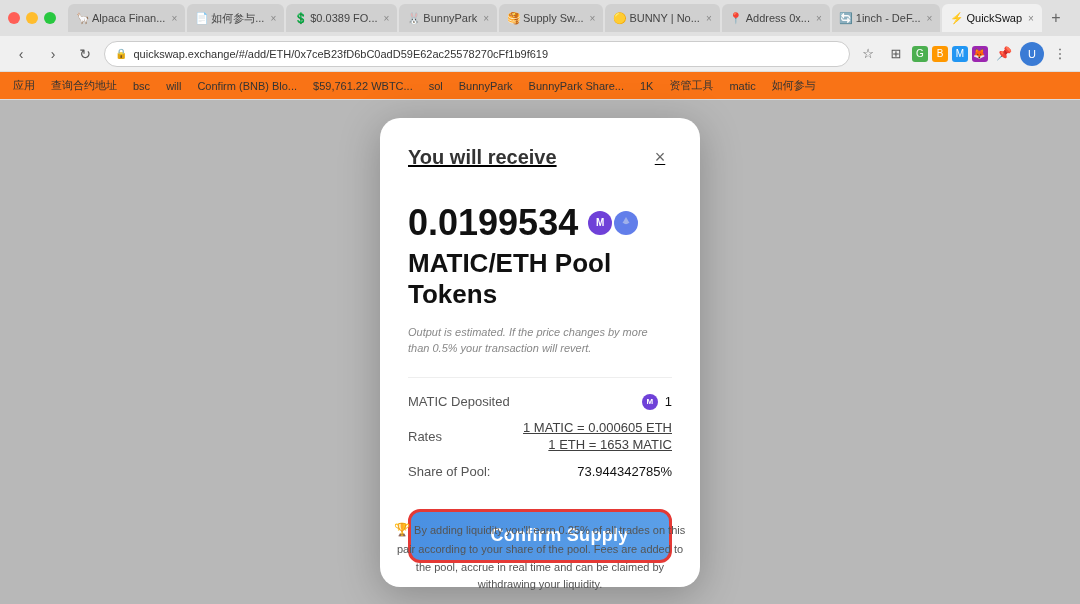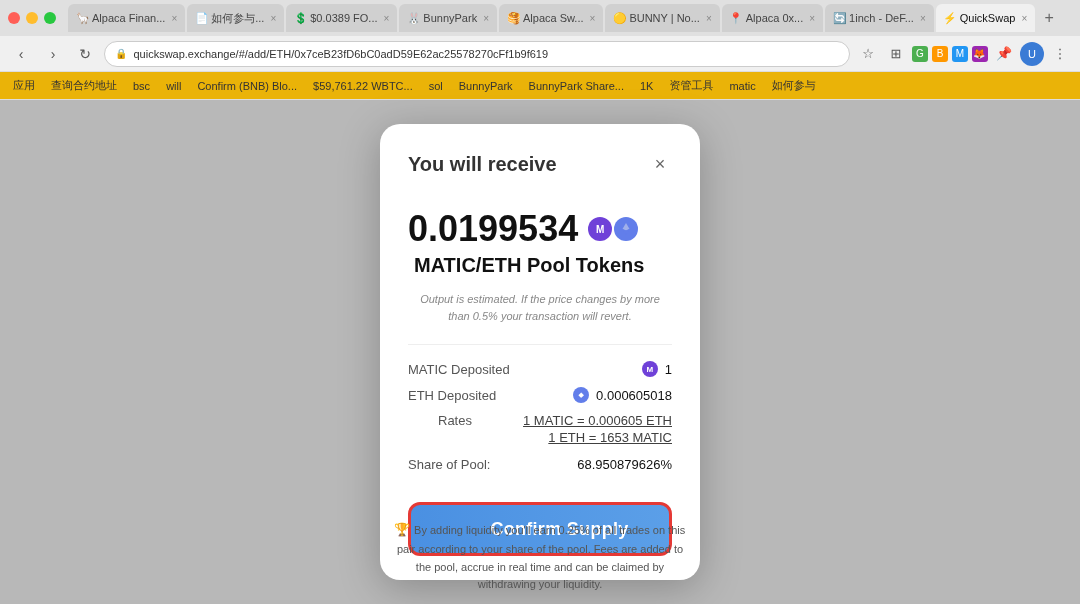--- a/index.html
+++ b/index.html
@@ -131,21 +131,21 @@
       gap: 6px;
     }
 
     .lock-icon { color: #5a9a3a; font-size: 10px; }
 
     .bookmarks-bar {
       display: flex;
       align-items: center;
       height: 28px;
       padding: 0 8px;
-      background: #eab308;
+      background: #f97316;
       border-bottom: 1px solid #ddd;
       gap: 6px;
       font-size: 11px;
       color: #333;
       overflow: hidden;
     }
 
     .bookmark-item {
       display: flex;
       align-items: center;
@@ -177,20 +177,21 @@
       width: 320px;
       box-shadow: 0 8px 40px rgba(0,0,0,0.25);
       position: relative;
     }
 
     .modal-header {
       display: flex;
       justify-content: space-between;
       align-items: center;
       margin-bottom: 32px;
+      text-decoration: underline;
     }
 
     .modal-title {
       font-size: 20px;
       font-weight: 600;
       color: #333;
     }
 
     .modal-close {
       width: 24px;
@@ -243,34 +244,32 @@
       background: #627eea;
       border-radius: 50%;
       display: flex;
       align-items: center;
       justify-content: center;
       font-size: 10px;
       color: white;
     }
 
     .pool-tokens-label {
-      font-size: 20px;
+      font-size: 26px;
       font-weight: 600;
       color: #111;
       margin-bottom: 14px;
-      margin-left: 6px;
     }
 
     .warning-text {
       font-size: 11px;
       color: #888;
       margin-bottom: 20px;
       line-height: 1.5;
       font-style: italic;
-      text-align: center;
     }
 
     .divider {
       height: 1px;
       background: #eee;
       margin-bottom: 16px;
     }
 
     .detail-row {
       display: flex;
@@ -288,24 +287,23 @@
       color: #111;
       font-weight: 500;
       display: flex;
       align-items: center;
       gap: 4px;
     }
 
     .rates-row {
       display: flex;
       justify-content: space-between;
-      align-items: flex-start;
+      align-items: center;
       margin-bottom: 10px;
       font-size: 13px;
-      margin-left: 30px;
     }
 
     .rates-values {
       text-align: right;
       color: #404040;
       font-weight: 500;
       text-decoration: underline;
     }
 
     .rates-values div { margin-bottom: 2px; }
@@ -418,31 +416,31 @@
       <span>$0.0389 FO...</span>
       <span class="tab-close">×</span>
     </div>
     <div class="tab">
       <span class="tab-favicon">🐰</span>
       <span>BunnyPark</span>
       <span class="tab-close">×</span>
     </div>
     <div class="tab">
       <span class="tab-favicon">🥞</span>
-      <span>Alpaca Sw...</span>
+      <span>Supply Sw...</span>
       <span class="tab-close">×</span>
     </div>
     <div class="tab">
       <span class="tab-favicon">🟡</span>
       <span>BUNNY | No...</span>
       <span class="tab-close">×</span>
     </div>
     <div class="tab">
       <span class="tab-favicon">📍</span>
-      <span>Alpaca 0x...</span>
+      <span>Address 0x...</span>
       <span class="tab-close">×</span>
     </div>
     <div class="tab">
       <span class="tab-favicon">🔄</span>
       <span>1inch - DeF...</span>
       <span class="tab-close">×</span>
     </div>
     <div class="tab active">
       <span class="tab-favicon">⚡</span>
       <span>QuickSwap</span>
@@ -545,39 +543,32 @@
     <div class="divider"></div>
 
     <div class="detail-row">
       <span class="detail-label">MATIC Deposited</span>
       <span class="detail-value">
         <span style="display:inline-flex;align-items:center;justify-content:center;width:16px;height:16px;background:#6f41d8;border-radius:50%;font-size:8px;color:white;font-weight:bold;margin-right:3px;">M</span>
         <span>1</span>
       </span>
     </div>
 
-    <div class="detail-row">
-      <span class="detail-label">ETH Deposited</span>
-      <span class="detail-value">
-        <span style="display:inline-flex;align-items:center;justify-content:center;width:16px;height:16px;background:#627eea;border-radius:50%;font-size:7px;color:white;margin-right:3px;">◆</span>
-        <span>0.000605018</span>
-      </span>
-    </div>
 
     <div class="rates-row">
       <span class="detail-label">Rates</span>
       <div class="rates-values">
         <div>1 MATIC = 0.000605 ETH</div>
         <div>1 ETH = 1653 MATIC</div>
       </div>
     </div>
 
     <div class="detail-row">
       <span class="detail-label">Share of Pool:</span>
-      <span class="detail-value">68.950879626%</span>
+      <span class="detail-value">73.944342785%</span>
     </div>
 
     <button class="confirm-btn">Confirm Supply</button>
   </div>
 
   <div class="bottom-info">
     <span class="bottom-info-icon">🏆</span>
     <span>By adding liquidity you'll earn 0.25% of all trades on this pair according to your share of the pool. Fees are added to the pool, accrue in real time and can be claimed by withdrawing your liquidity.</span>
   </div>
 </div>

